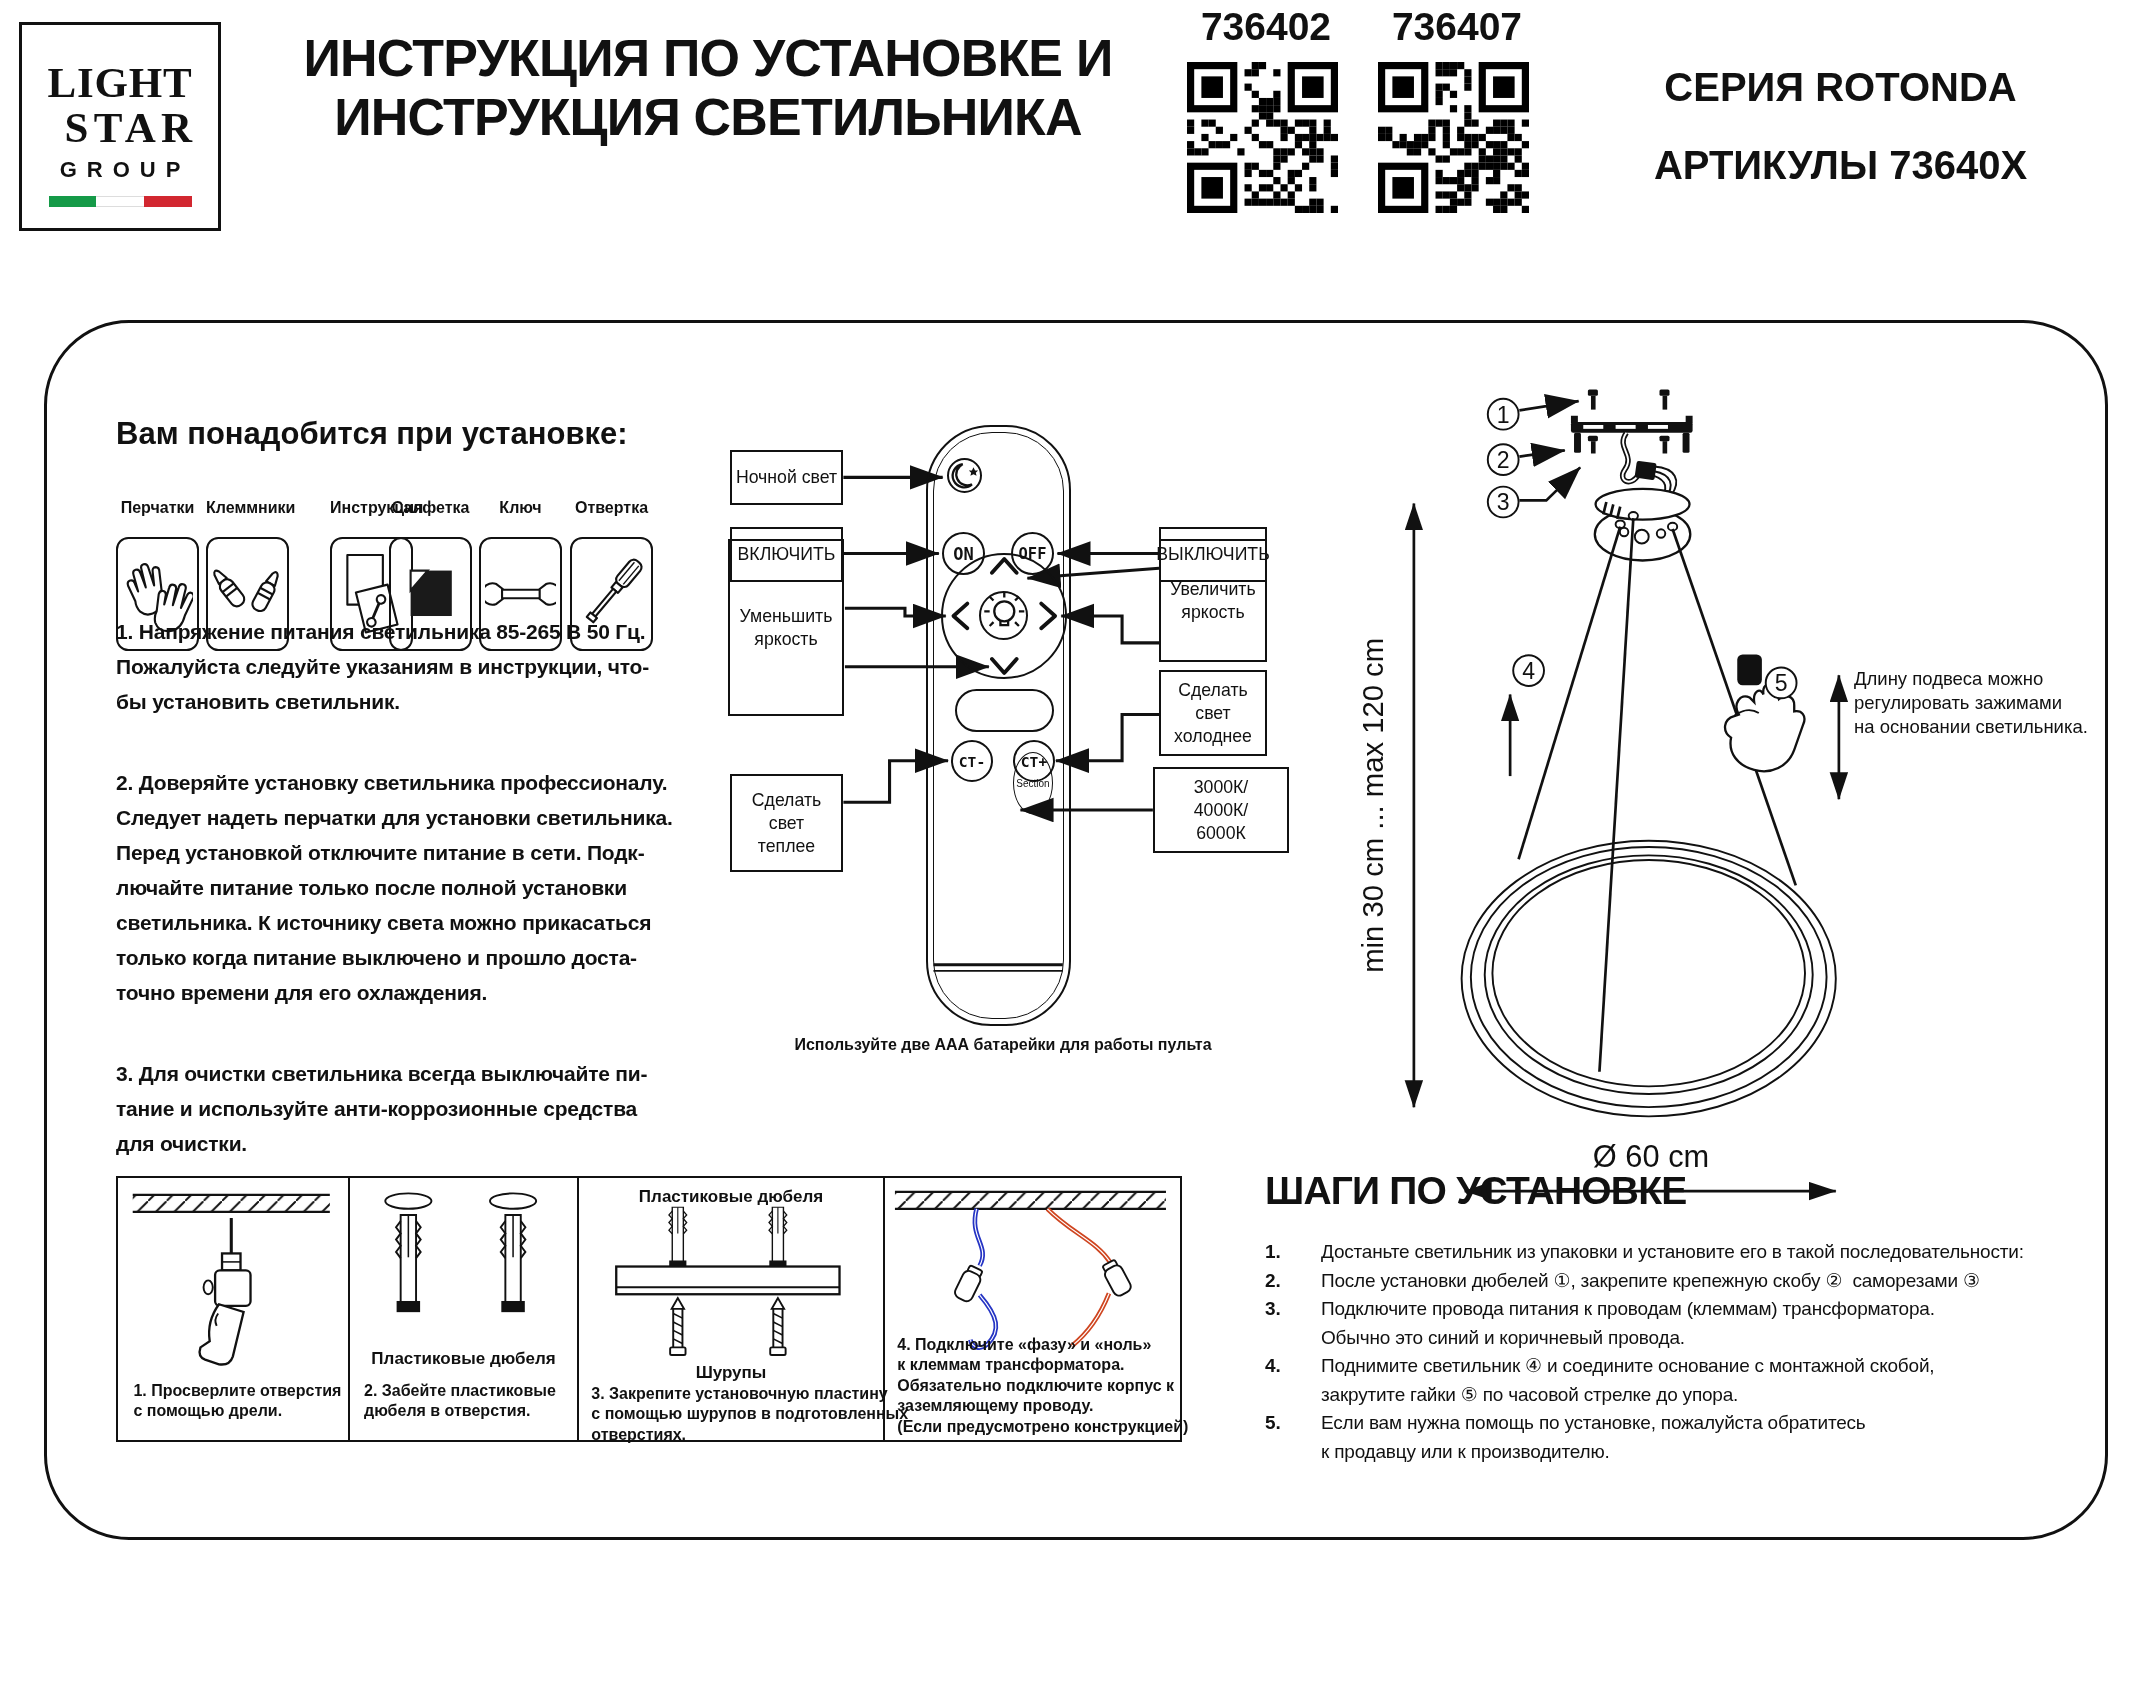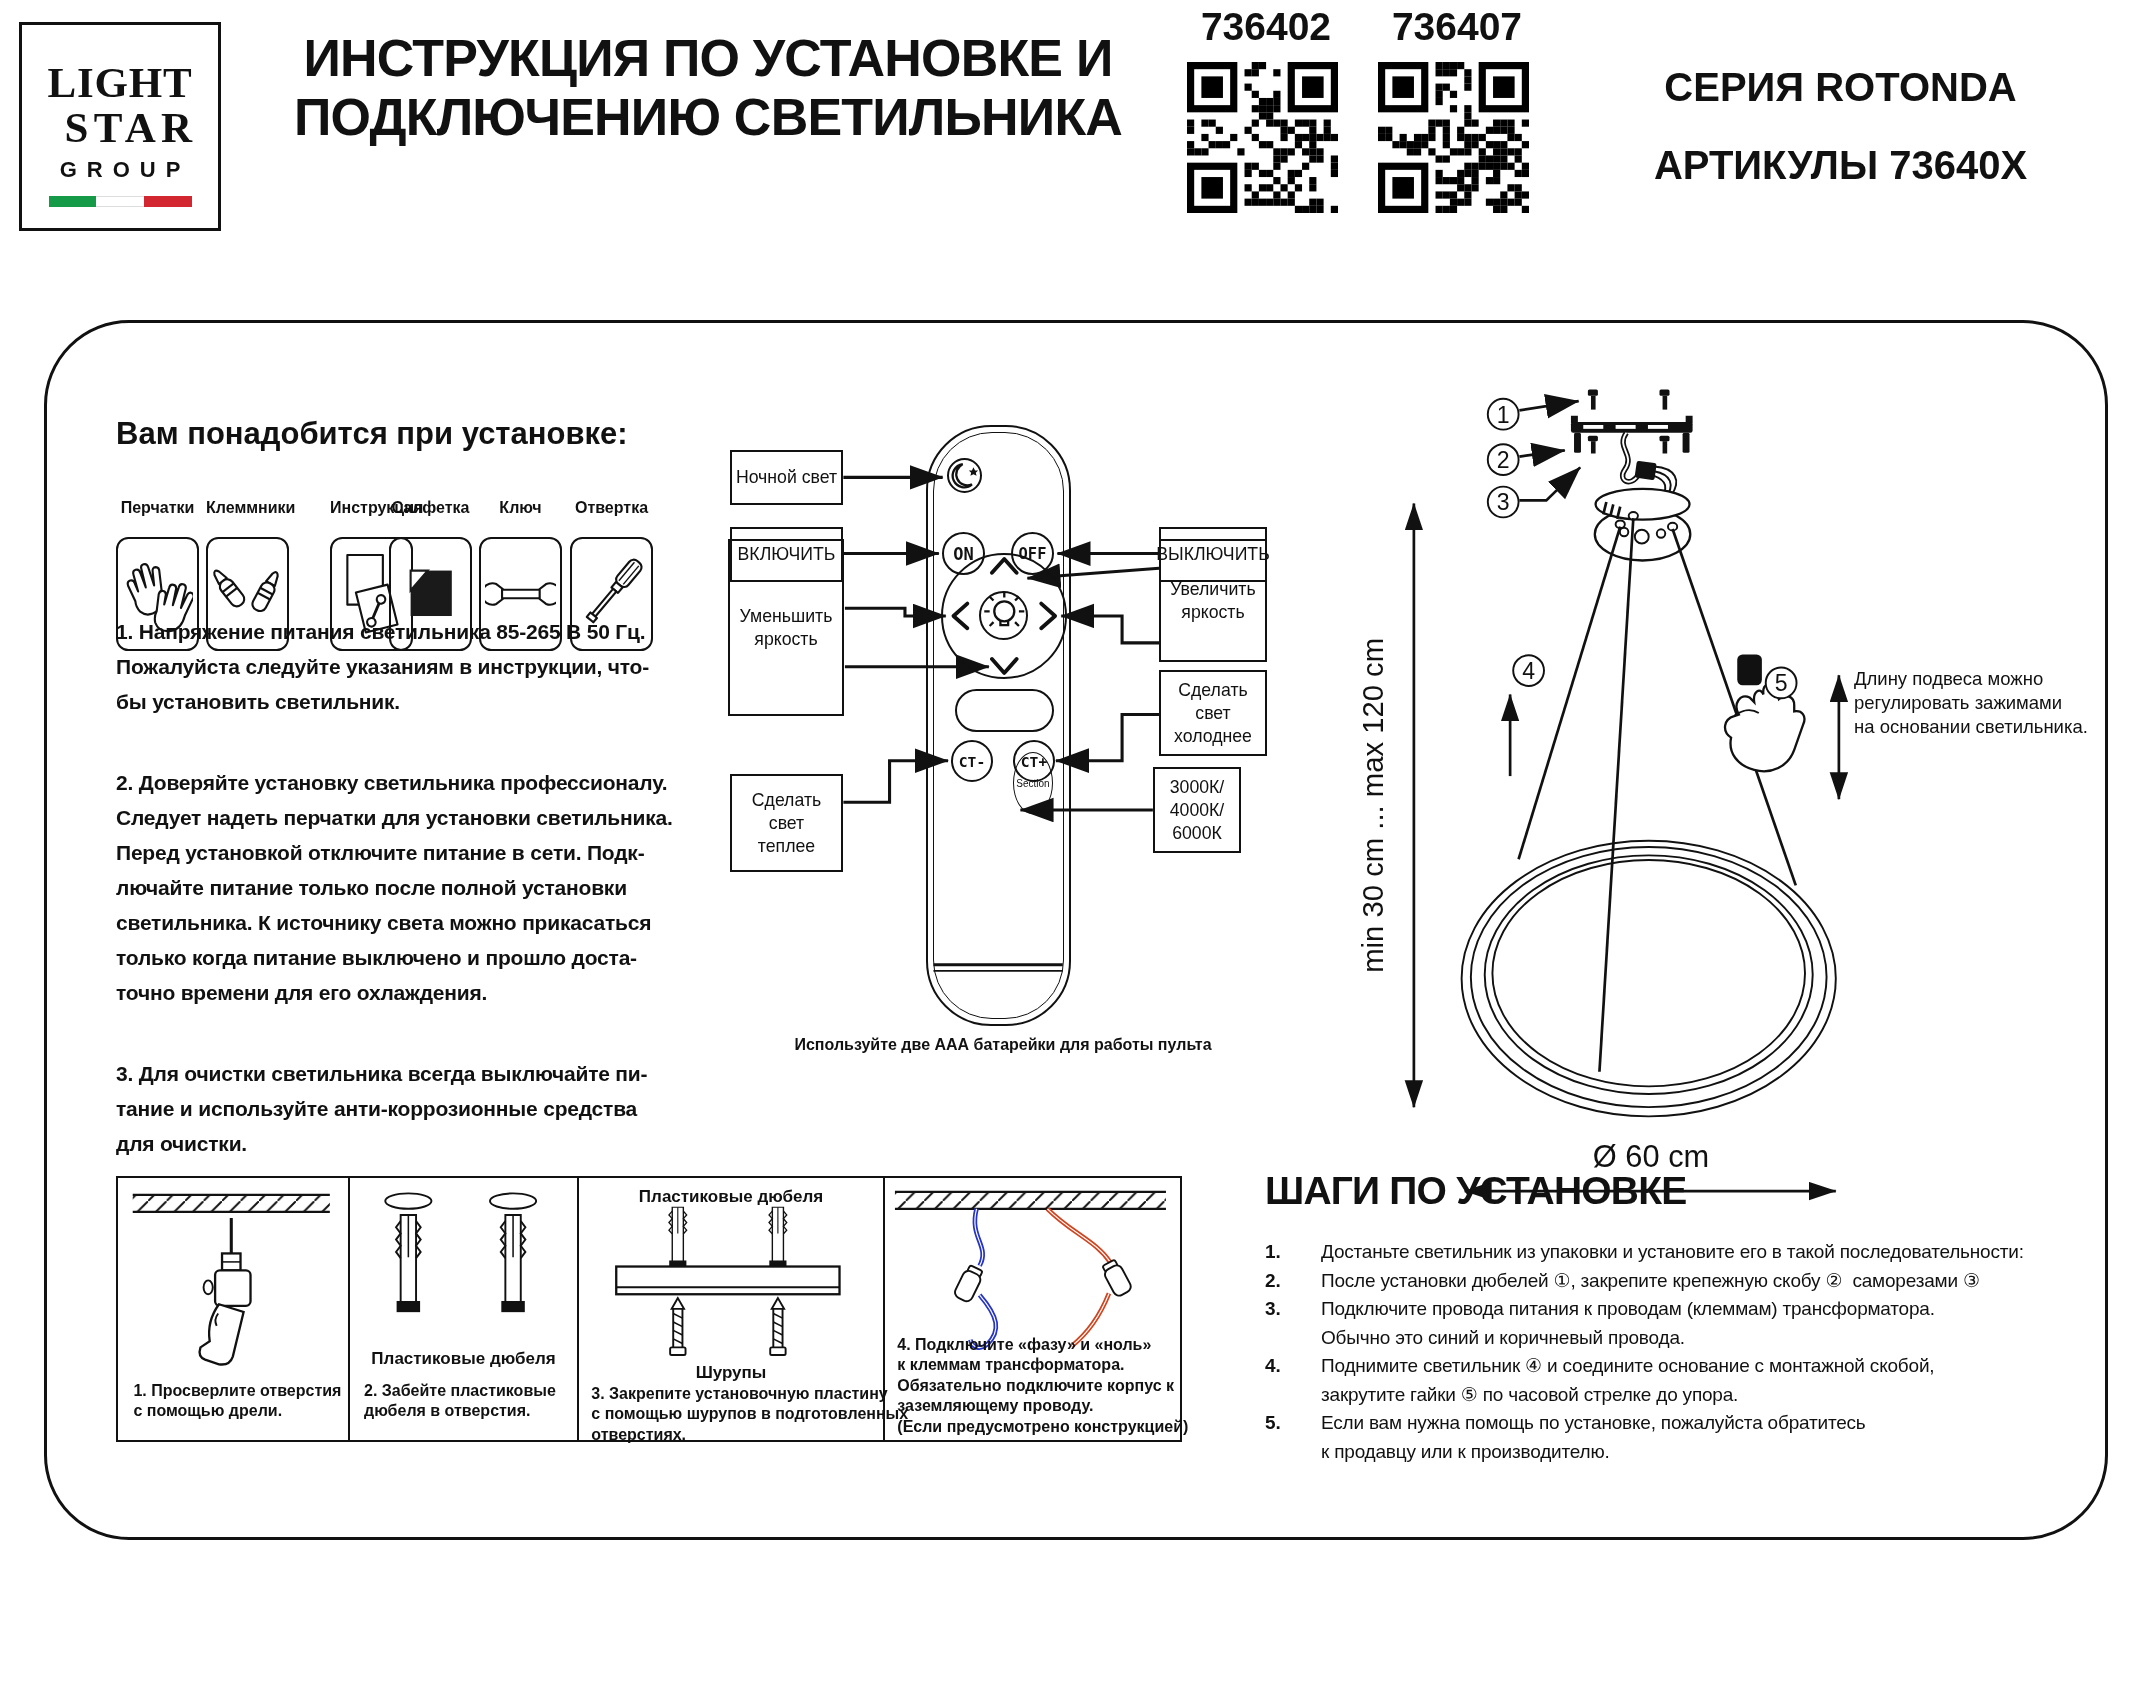--- a/index.html
+++ b/index.html
@@ -264,21 +264,21 @@
     <div class="l3">GROUP</div>
     <div class="flag">
       <div class="f-green"></div>
         <div class="f-white"></div>
         <div class="f-red"></div>
     </div>
   </div>
 
   <div class="abs hud title">
     <div>ИНСТРУКЦИЯ ПО УСТАНОВКЕ И</div>
-    <div>ПОДКЛЮЧЕНИЮ СВЕТИЛЬНИКА</div>
+    <div>ИНСТРУКЦИЯ СВЕТИЛЬНИКА</div>
   </div>
 
   <div class="abs hud artnum" style="left:1187px;">736402</div>
   <div class="abs hud artnum" style="left:1378px;">736407</div>
   <div class="abs hud qrbox" style="left:1187px;">
     <svg class="qr" viewBox="0 0 189 189" width="151" height="151">
         <rect x="81" y="0" width="9" height="9" fill="#000"></rect>
         <rect x="90" y="0" width="9" height="9" fill="#000"></rect>
         <rect x="72" y="9" width="9" height="9" fill="#000"></rect>
         <rect x="81" y="9" width="9" height="9" fill="#000"></rect>
@@ -657,21 +657,21 @@
   <div class="abs hud rc-box" style="left:728px;top:539px;width:116px;height:177px;">Уменьшить
 яркость</div>
   <div class="abs hud rc-box" style="left:1159px;top:539px;width:108px;height:123px;">Увеличить
 яркость</div>
   <div class="abs hud rc-box" style="left:1159px;top:670px;width:108px;height:86px;">Сделать
 свет
 холоднее</div>
   <div class="abs hud rc-box" style="left:730px;top:774px;width:113px;height:98px;">Сделать
 свет
 теплее</div>
-  <div class="abs hud rc-box" style="left:1153px;top:767px;width:88px;height:86px;">3000К/
+  <div class="abs hud rc-box" style="left:1153px;top:767px;width:136px;height:86px;">3000К/
 4000К/
 6000К</div>
 
   <div class="abs hud battery-note">Используйте две ААА батарейки для работы пульта</div>
 
   <div class="abs hud adjust-note">Длину подвеса можно
 регулировать зажимами
 на основании светильника.</div>
 
   <div class="abs hud panels">

